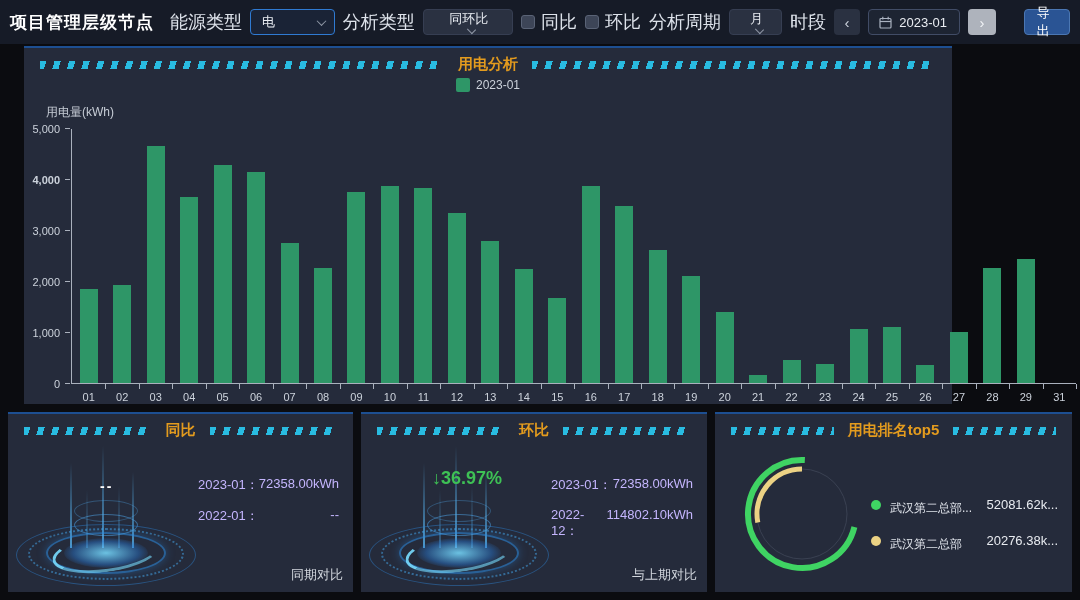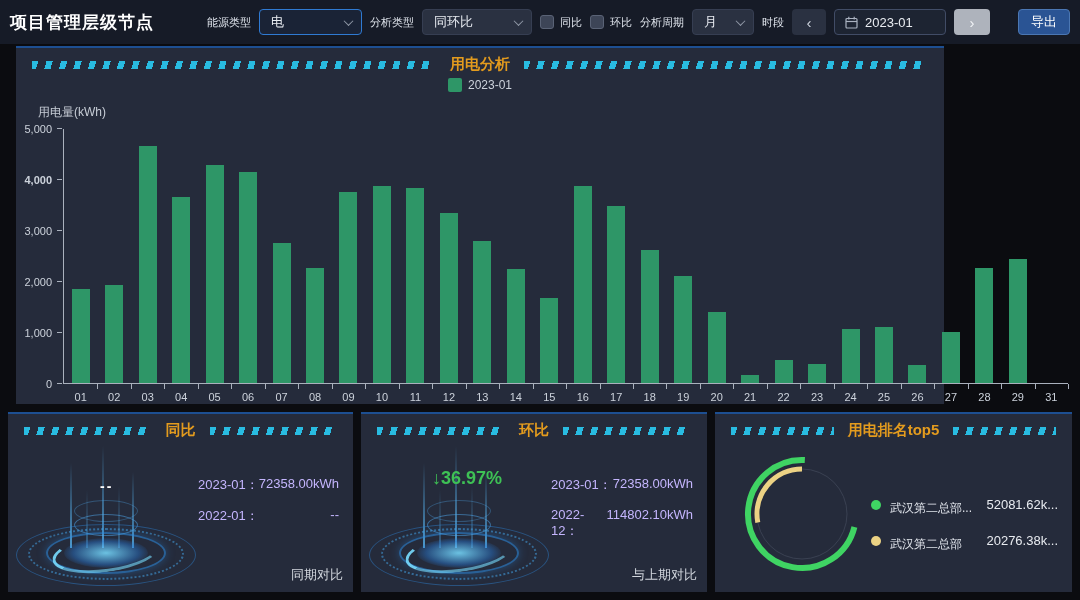--- a/index.html
+++ b/index.html
@@ -16,31 +16,31 @@
     font-family:"Liberation Sans","DejaVu Sans",sans-serif;
   }
   
   .topbar{
     position:absolute;left:0;top:0;width:1080px;height:44px;
     background:#161b27;display:flex;align-items:center;
     padding:0 10px;gap:8px;
   }
   .page-title{font-size:17px;font-weight:bold;color:#ffffff;letter-spacing:1px;white-space:nowrap;}
   .spacer{flex:1;}
-  .tb-label{font-size:11px;color:#dde2ea;white-space:nowrap;}
+  .tb-label{font-size:18px;color:#dde2ea;white-space:nowrap;}
   .select{
     height:26px;border-radius:4px;display:flex;align-items:center;justify-content:space-between;
     padding:0 9px 0 11px;font-size:13px;color:#e8ecf2;cursor:pointer;white-space:nowrap;
   }
   .select .chev{
     width:7px;height:7px;border-right:1.5px solid #8f97a6;border-bottom:1.5px solid #8f97a6;
     transform:rotate(45deg) translate(-1px,-1px);margin-left:6px;
   }
   .select.focused{background:#1a2336;border:1px solid #2f7ad2;}
-  .select.plain{background:#2a3141;border:1px solid #363e52;}
+  .select.plain{background:#2a3141;border:1px solid #363e52;flex-direction:column;}
   .w-energy{width:103px;}
   .w-analysis{width:110px;}
   .w-period{width:62px;}
   .cb-group{display:flex;align-items:center;gap:6px;}
   .checkbox{width:14px;height:14px;border-radius:3px;background:#3d4557;border:1px solid #5a6376;cursor:pointer;}
   .icon-btn{
     height:26px;border-radius:4px;display:flex;align-items:center;justify-content:center;
     font-size:15px;cursor:pointer;line-height:1;
   }
   .prev-btn{width:34px;background:#2a3141;color:#cdd3dd;}
@@ -48,21 +48,21 @@
   .date-field{
     height:26px;width:112px;background:#1d2432;border:1px solid #414c66;border-radius:4px;
     display:flex;align-items:center;gap:7px;padding:0 10px;color:#e9ecf1;font-size:13px;cursor:pointer;
   }
   .export-btn{
     height:26px;padding:0 12px;background:#2a5494;border:1px solid #4b77b3;color:#ffffff;
     font-size:13px;border-radius:4px;display:flex;align-items:center;cursor:pointer;margin-left:20px;
   }
   
   .panel{position:absolute;background:#252b3b;border-top:2px solid #1d4f92;}
-  #main-panel{left:16px;top:46px;width:928px;height:358px;}
+  #main-panel{left:24px;top:46px;width:928px;height:358px;}
   #yoy-panel{left:8px;top:412px;width:345px;height:180px;}
   #mom-panel{left:361px;top:412px;width:346px;height:180px;}
   #top5-panel{left:715px;top:412px;width:357px;height:180px;}
   .panel-header{display:flex;align-items:center;padding:7px 16px 0;gap:14px;}
   .stripes{flex:1;height:8px;opacity:.95;
     background:repeating-linear-gradient(105deg,var(--stripe-color) 0 6px,transparent 6px 14px);}
   .panel-title{font-size:15px;font-weight:bold;color:var(--panel-title-color);white-space:nowrap;}
   
   .legend{
     position:absolute;top:30px;left:0;right:0;display:flex;justify-content:center;align-items:center;

